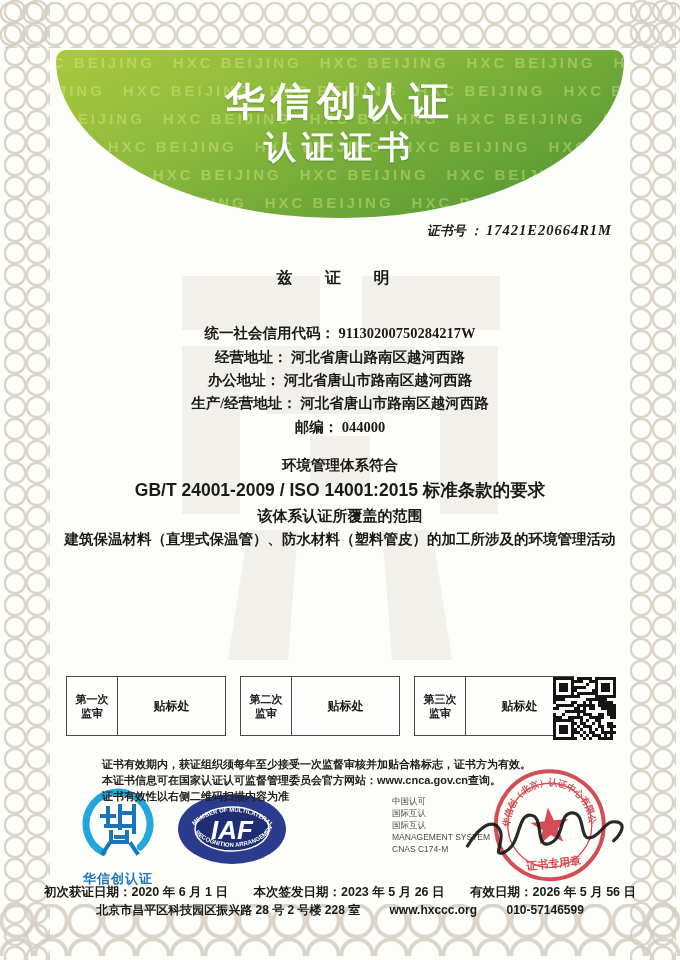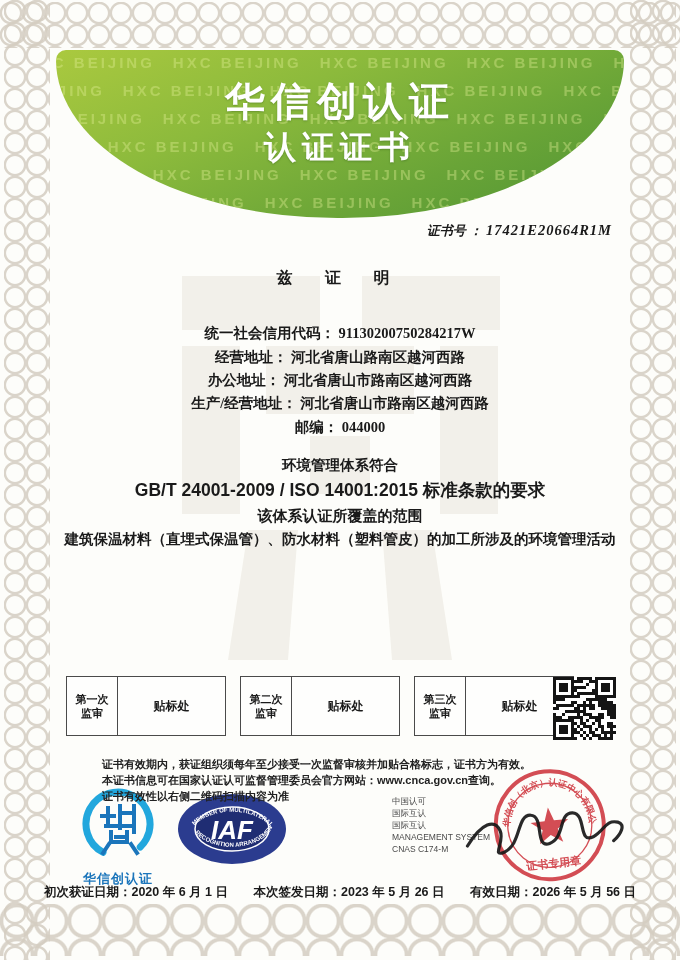--- a/index.html
+++ b/index.html
@@ -470,19 +470,24 @@
       <path d="M 18 82 C 35 60 48 58 52 70 C 56 82 40 96 54 92 C 72 86 70 56 84 58 C 98 60 84 92 100 88 C 116 84 112 58 126 60 C 140 62 128 92 144 86 C 156 81 158 70 170 74 C 178 77 172 86 164 92" fill="none" stroke="#171717" stroke-width="3.2" stroke-linecap="round" opacity="0.92"></path>
     </svg>
   </div>
 
   <div class="dates-row">
     <span>初次获证日期：</span><span>2020 年 6 月 1 日</span><span class="gap"></span>
     <span>本次签发日期：</span><span>2023 年 5 月 26 日</span><span class="gap"></span>
     <span>有效日期：</span><span>2026 年 5 月 56 日</span>
   </div>
 
+  <div class="addr-row">
+    <span>北京市昌平区科技园区振兴路 28 号 2 号楼 228 室</span><span class="gap"></span>
+    <span>www.hxccc.org</span><span class="gap"></span>
+    <span>010-57146599</span>
+  </div>
 
   <div class="serial">
     <span class="no-label">No.</span>
     <span class="no-value">0007843</span>
   </div>
 
 </div>
 
 </body></html>

